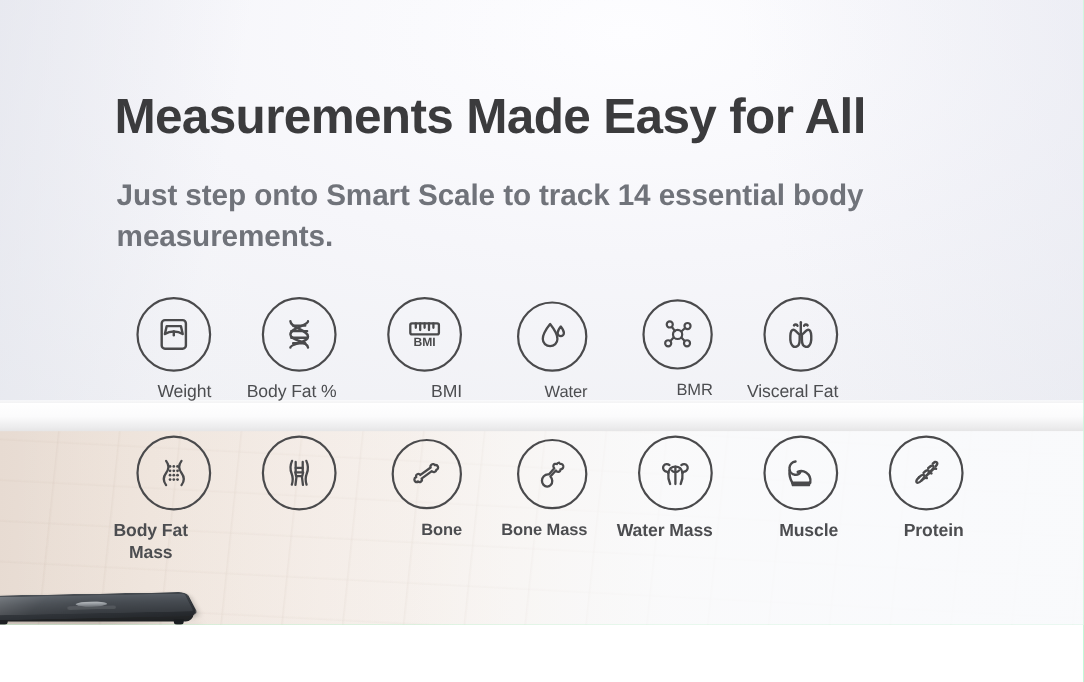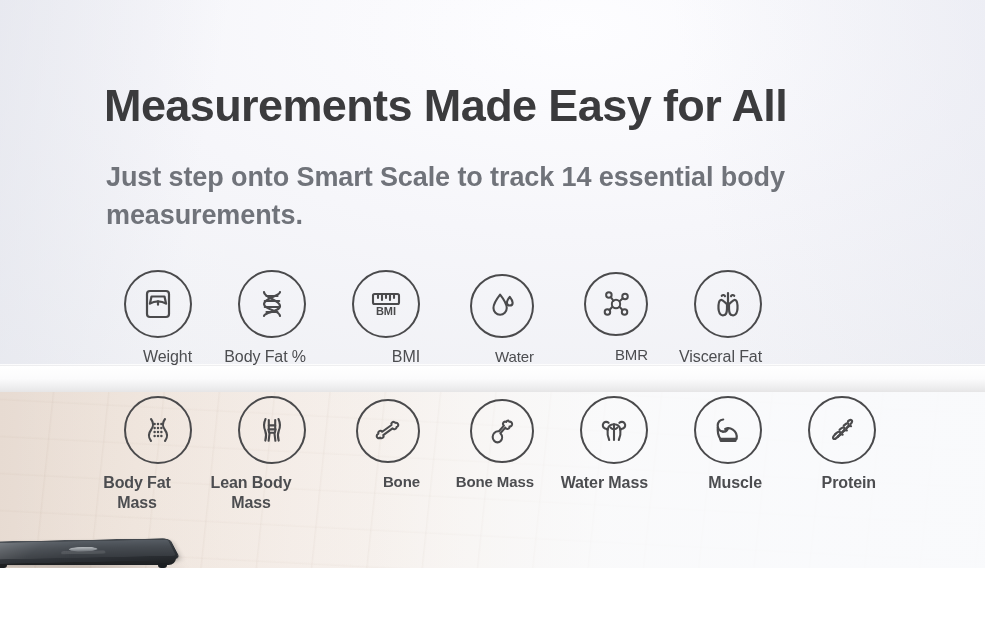--- a/index.html
+++ b/index.html
@@ -386,21 +386,20 @@
           <div class="icon-circle">
             <svg width="40" height="40" viewBox="0 0 40 40" fill="none" stroke="#4a4a4c" stroke-width="2.1" stroke-linecap="round" stroke-linejoin="round">
               <path d="M13.5 9c-1.6 3.6-1.8 8-.4 11.4 1.2 3 1.2 7 .2 10.2"></path>
               <path d="M26.5 9c1.6 3.6 1.8 8 .4 11.4-1.2 3-1.2 7-.2 10.2"></path>
               <path d="M16.8 10v9.2M23.2 10v9.2"></path>
               <path d="M16.8 15.4h6.4"></path>
               <path d="M16.4 19.4h7.2l-.8 3.4h-5.6z"></path>
               <path d="M17.6 22.8l-1 8M22.4 22.8l1 8"></path>
             </svg>
           </div>
-          <div class="cell-label">Lean Body Mass</div>
         </div>
 
         <div class="cell c-bone nudge-down">
           <div class="icon-circle">
             <svg width="38" height="38" viewBox="0 0 40 40" fill="none" stroke="#4a4a4c" stroke-width="2.2" stroke-linecap="round" stroke-linejoin="round">
               <path d="M11.5 27.5c-1.8.6-3.4-.5-3.4-2.3 0-1.2.8-2.1 1.8-2.4-.5-1 0-2.5 1.4-2.9 1-.3 2 .1 2.6.9l9.8-7.1c-.4-.9-.2-2.1.8-2.8 1.1-.8 2.6-.5 3.3.5 1-.3 2.3.2 2.8 1.3.6 1.3-.1 2.8-1.5 3.2-.1 1.1-.9 2-2 2.2-.9.1-1.8-.2-2.3-.9l-9.8 7.1c.5.9.4 2.1-.5 2.8-.9.7-2.1.7-3-.1-.3.3-.7.4-1 .5z"></path>
             </svg>
           </div>
           <div class="cell-label">Bone</div>
         </div>

